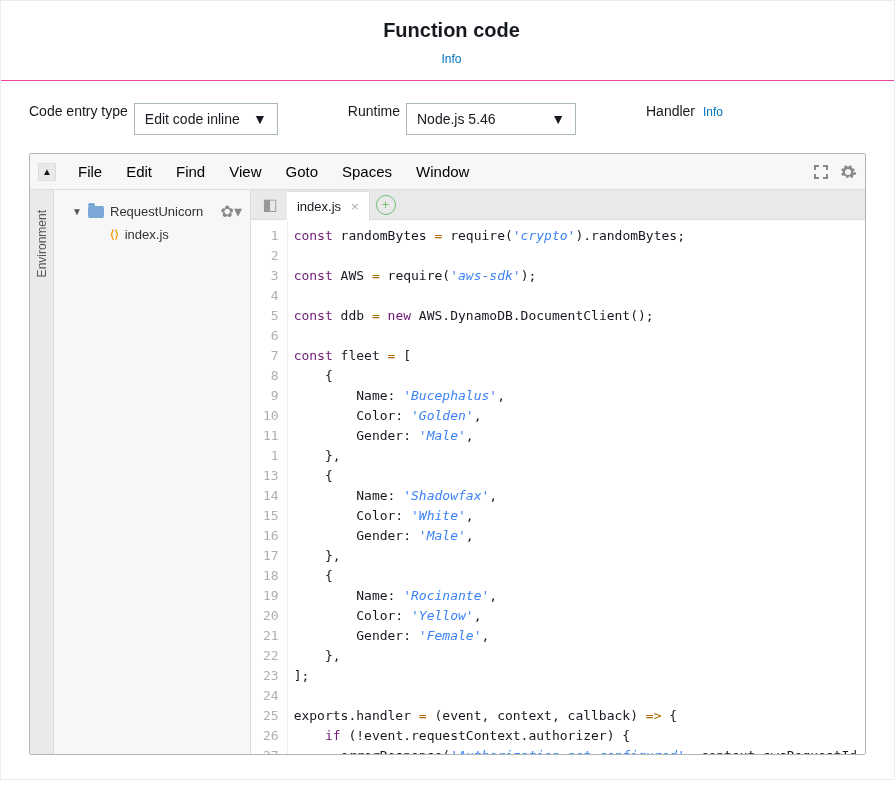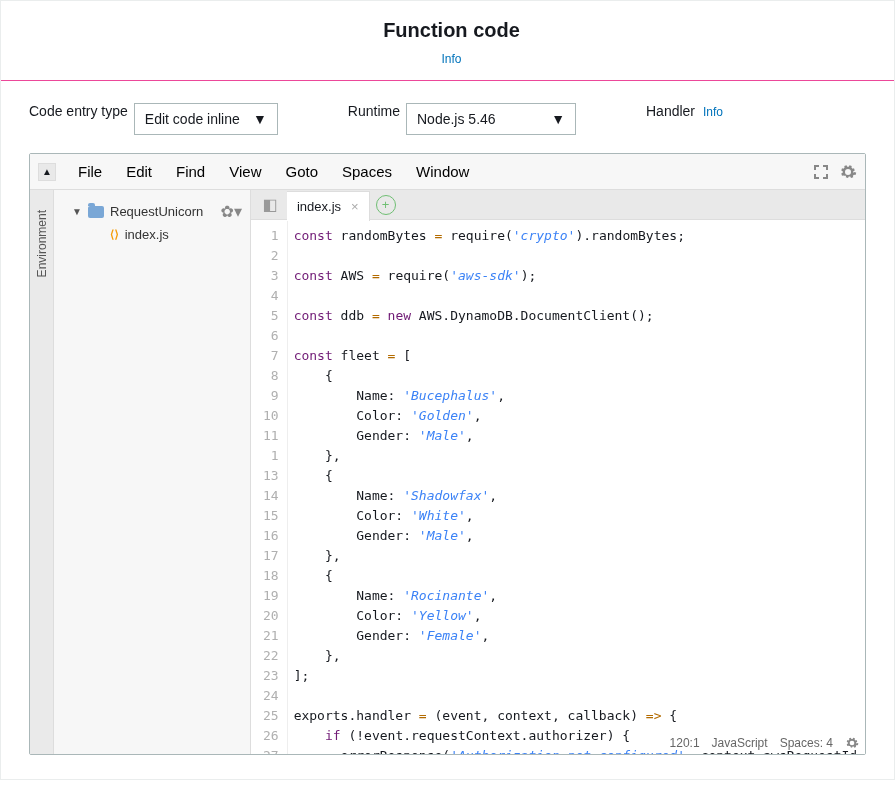--- a/index.html
+++ b/index.html
@@ -159,26 +159,16 @@
               <div>21</div>
               <div>22</div>
               <div>23</div>
               <div>24</div>
               <div>25</div>
               <div>26</div>
               <div>27</div>
             </div>
           <div class="code-lines" id="code-lines"><div><span class="kw">const</span><span class="fn"> randomBytes </span><span class="op">=</span><span class="fn"> require(</span><span class="str">'crypto'</span><span class="fn">).randomBytes;</span></div><div>&nbsp;</div><div><span class="kw">const</span><span class="fn"> AWS </span><span class="op">=</span><span class="fn"> require(</span><span class="str">'aws-sdk'</span><span class="fn">);</span></div><div>&nbsp;</div><div><span class="kw">const</span><span class="fn"> ddb </span><span class="op">=</span><span class="fn"> </span><span class="kw">new</span><span class="fn"> AWS.DynamoDB.DocumentClient();</span></div><div>&nbsp;</div><div><span class="kw">const</span><span class="fn"> fleet </span><span class="op">=</span><span class="fn"> [</span></div><div><span class="fn">    {</span></div><div><span class="fn">        Name: </span><span class="str">'Bucephalus'</span><span class="fn">,</span></div><div><span class="fn">        Color: </span><span class="str">'Golden'</span><span class="fn">,</span></div><div><span class="fn">        Gender: </span><span class="str">'Male'</span><span class="fn">,</span></div><div><span class="fn">    },</span></div><div><span class="fn">    {</span></div><div><span class="fn">        Name: </span><span class="str">'Shadowfax'</span><span class="fn">,</span></div><div><span class="fn">        Color: </span><span class="str">'White'</span><span class="fn">,</span></div><div><span class="fn">        Gender: </span><span class="str">'Male'</span><span class="fn">,</span></div><div><span class="fn">    },</span></div><div><span class="fn">    {</span></div><div><span class="fn">        Name: </span><span class="str">'Rocinante'</span><span class="fn">,</span></div><div><span class="fn">        Color: </span><span class="str">'Yellow'</span><span class="fn">,</span></div><div><span class="fn">        Gender: </span><span class="str">'Female'</span><span class="fn">,</span></div><div><span class="fn">    },</span></div><div><span class="fn">];</span></div><div>&nbsp;</div><div><span class="fn">exports.handler </span><span class="op">=</span><span class="fn"> (event, context, callback) </span><span class="op">=&gt;</span><span class="fn"> {</span></div><div><span class="fn">    </span><span class="kw">if</span><span class="fn"> (!event.requestContext.authorizer) {</span></div><div><span class="fn">      errorResponse(</span><span class="str">'Authorization not configured'</span><span class="fn">, context.awsRequestId,</span></div></div>
         </div>
-        <div class="statusbar">
-          <span>120:1</span>
-          <span>JavaScript</span>
-          <span>Spaces: 4</span>
-          <span class="gear">
-            <svg width="14" height="14" viewBox="0 0 24 24">
-                <path fill="#888" d="M12 8a4 4 0 100 8 4 4 0 000-8zm9 4l2 1-1 3-2-.5a8 8 0 01-1.5 1.5l.5 2-3 1-1-2a8 8 0 01-2 0l-1 2-3-1 .5-2A8 8 0 016 16.5L4 17l-1-3 2-1a8 8 0 010-2L3 10l1-3 2 .5A8 8 0 017.5 6L7 4l3-1 1 2a8 8 0 012 0l1-2 3 1-.5 2A8 8 0 0118 7.5l2-.5 1 3-2 1a8 8 0 010 2z"></path>
-              </svg>
-          </span>
-        </div>
       </div>
     </div>
   </div>
 </div>
 
 </body></html>

